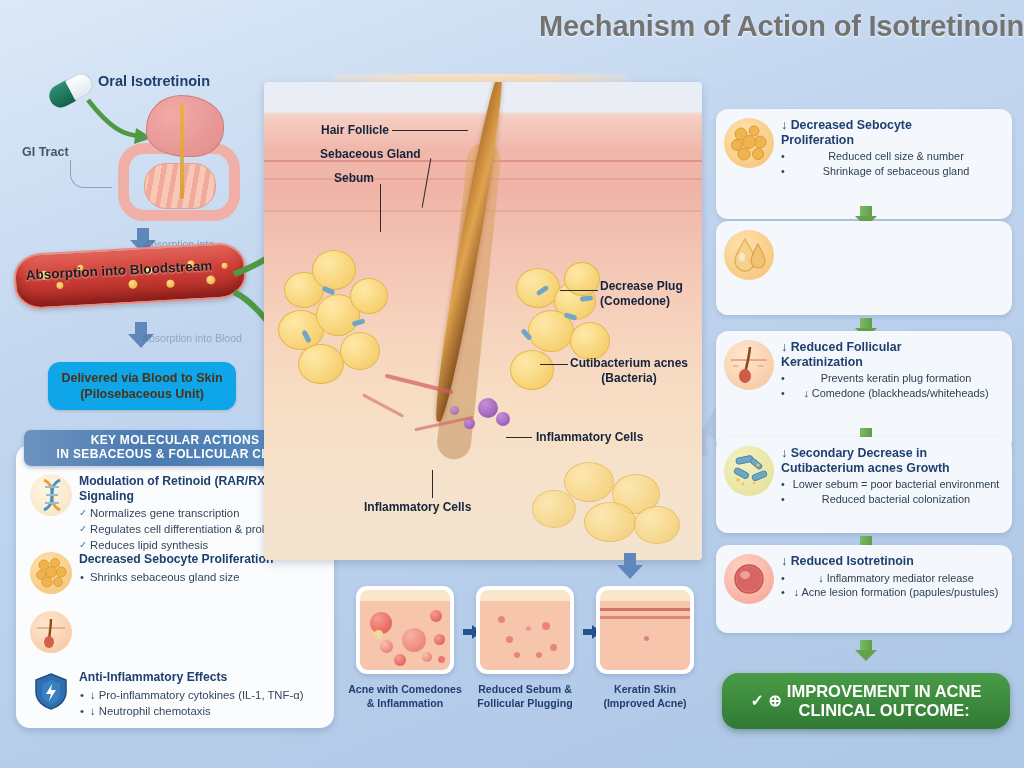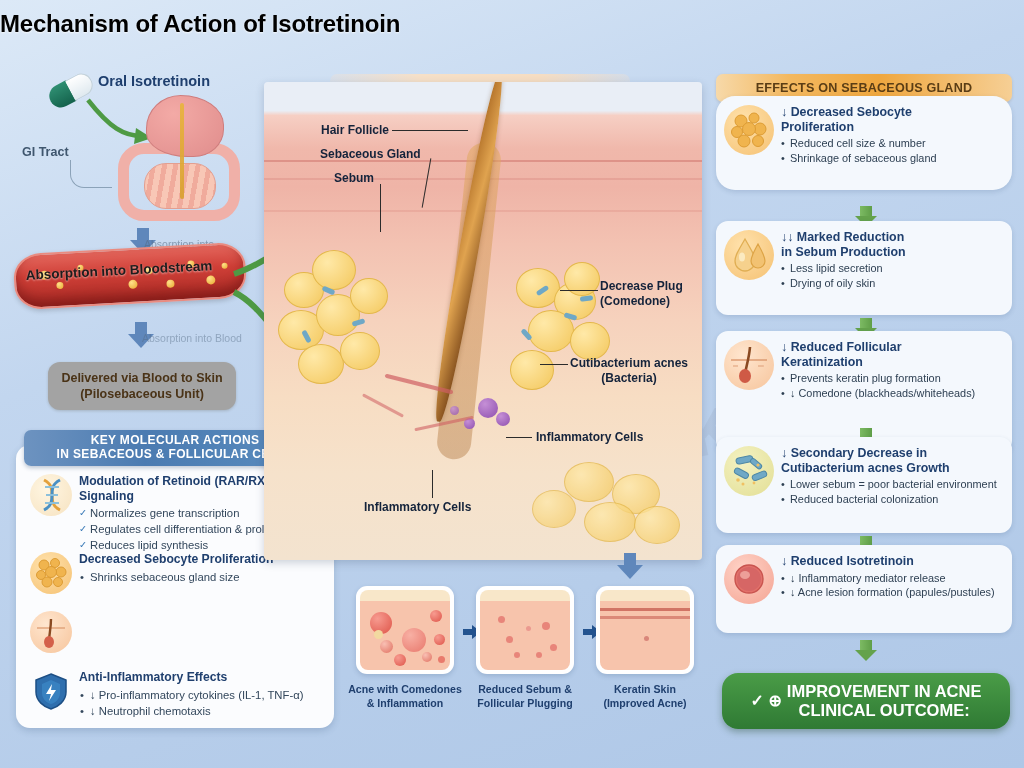--- a/index.html
+++ b/index.html
@@ -8,22 +8,22 @@
     width: 1024px; height: 768px;
     font-family: "Liberation Sans", sans-serif;
     background: linear-gradient(160deg, #dce9f7 0%, #c2d6ef 35%, #b6cdea 70%, #aec7e7 100%);
     overflow: hidden; position: relative;
   }
   .stage { position: absolute; inset: 0; }
 
   
   .title {
     position: absolute; top: 10px; left: 0; width: 100%;
-    text-align: left; font-size: 24px; font-weight: bold;
-    color: #000000; letter-spacing: -0.2px;
+    text-align: right; font-size: 29px; font-weight: bold;
+    color: #737373; letter-spacing: -0.2px;
     text-shadow: 0 1px 2px rgba(255,255,255,0.8);
   }
 
   
   .hdr-bar {
     position: absolute; border-radius: 7px;
     text-align: center; font-weight: bold;
     display: flex; align-items: center; justify-content: center;
     line-height: 1.15;
   }
@@ -106,21 +106,21 @@
     background: radial-gradient(circle at 35% 30%, #ffe08a, #e8a72c); }
   #vessel-label {
     position: absolute; left: 24px; top: 262px; width: 190px;
     text-align: center; font-weight: bold; font-size: 13.5px; color: #1d1d1d;
     line-height: 1.28; transform: rotate(-3deg); text-shadow: 0 1px 2px rgba(255,255,255,.55);
   }
   .green-curve { position:absolute; }
 
   #delivered-box {
     position: absolute; left: 48px; top: 362px; width: 188px; height: 48px;
-    background: #a3a3a3; border-radius: 12px;
+    background: #0ea5e9; border-radius: 12px;
     display:flex; align-items:center; justify-content:center; text-align:center;
     font-weight: bold; font-size: 12.5px; color: #4a3317; line-height: 1.3;
     box-shadow: 0 1px 3px rgba(60,50,20,.2);
   }
 
   
   #kma-panel {
     position: absolute; left: 16px; top: 445px; width: 318px; height: 283px;
     background: #fbfcfe; border-radius: 14px; box-shadow: 0 3px 7px rgba(40,70,110,.2);
   }
@@ -205,21 +205,21 @@
   
   #eff-header {
     left: 716px; top: 74px; width: 296px; height: 28px; font-size: 12.6px;
     color: #5a3d15; letter-spacing: .2px;
     background: linear-gradient(90deg,#f7d9a9 0%,#f3b85f 25%,#efa73f 55%,#f6cf95 100%);
     box-shadow: 0 1px 3px rgba(120,80,20,.2);
   }
   .eff-card { left: 716px; width: 296px; }
   .eff-ic { width: 50px; height: 50px; }
   .eff-h { font-size: 12.4px; }
-  .eff-card .cb li { font-size: 10.9px; }
+  .eff-card .cb li { font-size: 10.9px; text-align: center; }
 
   #outcome {
     position: absolute; left: 722px; top: 673px; width: 288px; height: 56px;
     background: linear-gradient(180deg,#4a9c47,#2f7a34);
     border-radius: 16px; color:#fff; font-weight:bold; font-size:16.5px;
     display:flex; align-items:center; justify-content:center; text-align:center;
     line-height:1.18; box-shadow: 0 3px 7px rgba(20,60,25,.35);
   }
   #outcome .marks { font-size: 16px; margin-right: 5px; white-space: nowrap; }
 
@@ -495,23 +495,22 @@
       <div style="position:absolute;left:0;top:18px;width:100%;height:3px;background:#c45a4e;opacity:.75;"></div>
       <div style="position:absolute;left:0;top:26px;width:100%;height:3px;background:#c45a4e;opacity:.55;"></div>
       <div class="pimple" style="left:44px;top:46px;width:5px;height:5px;background:#d9867a;"></div>
     </div>
   </div>
   <div class="prog-cap" style="left:585px; top:683px;">
     <div>Keratin Skin</div>
     <div>(Improved Acne)</div>
   </div>
 
-  <div class="hdr-bar" id="eff-header">EFFECTS ON SEBACEOUS GLAND</div>
-
-  <div class="card eff-card" style="top:96px; height:94px;border-radius:19px;">
+
+  <div class="card eff-card" style="top:109px; height:110px;">
     <div class="ic eff-ic seb-ic">
       <svg width="50" height="50" viewBox="0 0 50 50">
         <g fill="#f0b44e" stroke="#dd9c34" stroke-width="1">
           <circle cx="17" cy="16" r="6"></circle>
             <circle cx="30" cy="13" r="5"></circle>
           <circle cx="36" cy="24" r="6"></circle>
             <circle cx="25" cy="24" r="6.5"></circle>
           <circle cx="13" cy="27" r="5.5"></circle>
             <circle cx="20" cy="36" r="6"></circle>
           <circle cx="34" cy="36" r="5.5"></circle>
@@ -531,30 +530,20 @@
   </div>
   <div class="garrow" style="left:855px; top:206px;"></div>
 
   <div class="card eff-card" style="top:221px; height:94px;">
     <div class="ic eff-ic drop-ic">
       <svg width="50" height="50" viewBox="0 0 50 50">
         <path d="M21 9 C14 21 11 26 11 31 a10 10 0 0 0 20 0 C31 26 28 21 21 9 Z" fill="#f6d18d" stroke="#e0ae53" stroke-width="1.3"></path>
         <path d="M34 14 C29 23 27 27 27 31 a7 7 0 0 0 14 0 C41 27 39 23 34 14 Z" fill="#f2c272" stroke="#dda345" stroke-width="1.2"></path>
         <ellipse cx="18" cy="27" rx="3" ry="4.5" fill="#fdf0cd" opacity=".8"></ellipse>
       </svg>
-    </div>
-    <div class="ctxt">
-      <div class="ch eff-h">
-        <div>↓↓ Marked Reduction</div>
-        <div>in Sebum Production</div>
-      </div>
-      <ul class="cb">
-        <li>Less lipid secretion</li>
-        <li>Drying of oily skin</li>
-      </ul>
     </div>
   </div>
   <div class="garrow" style="left:855px; top:318px;"></div>
 
   <div class="card eff-card" style="top:331px; height:122px;">
     <div class="ic eff-ic foll-ic">
       <svg width="50" height="50" viewBox="0 0 50 50">
         <line x1="7" y1="20" x2="43" y2="20" stroke="#dc9b72" stroke-width="1.4"></line>
         <path d="M26 7 C25 19 22 27 21 34" stroke="#8a4a22" stroke-width="2.6" fill="none"></path>
         <ellipse cx="21" cy="36" rx="6" ry="7" fill="#cf5a46"></ellipse>

